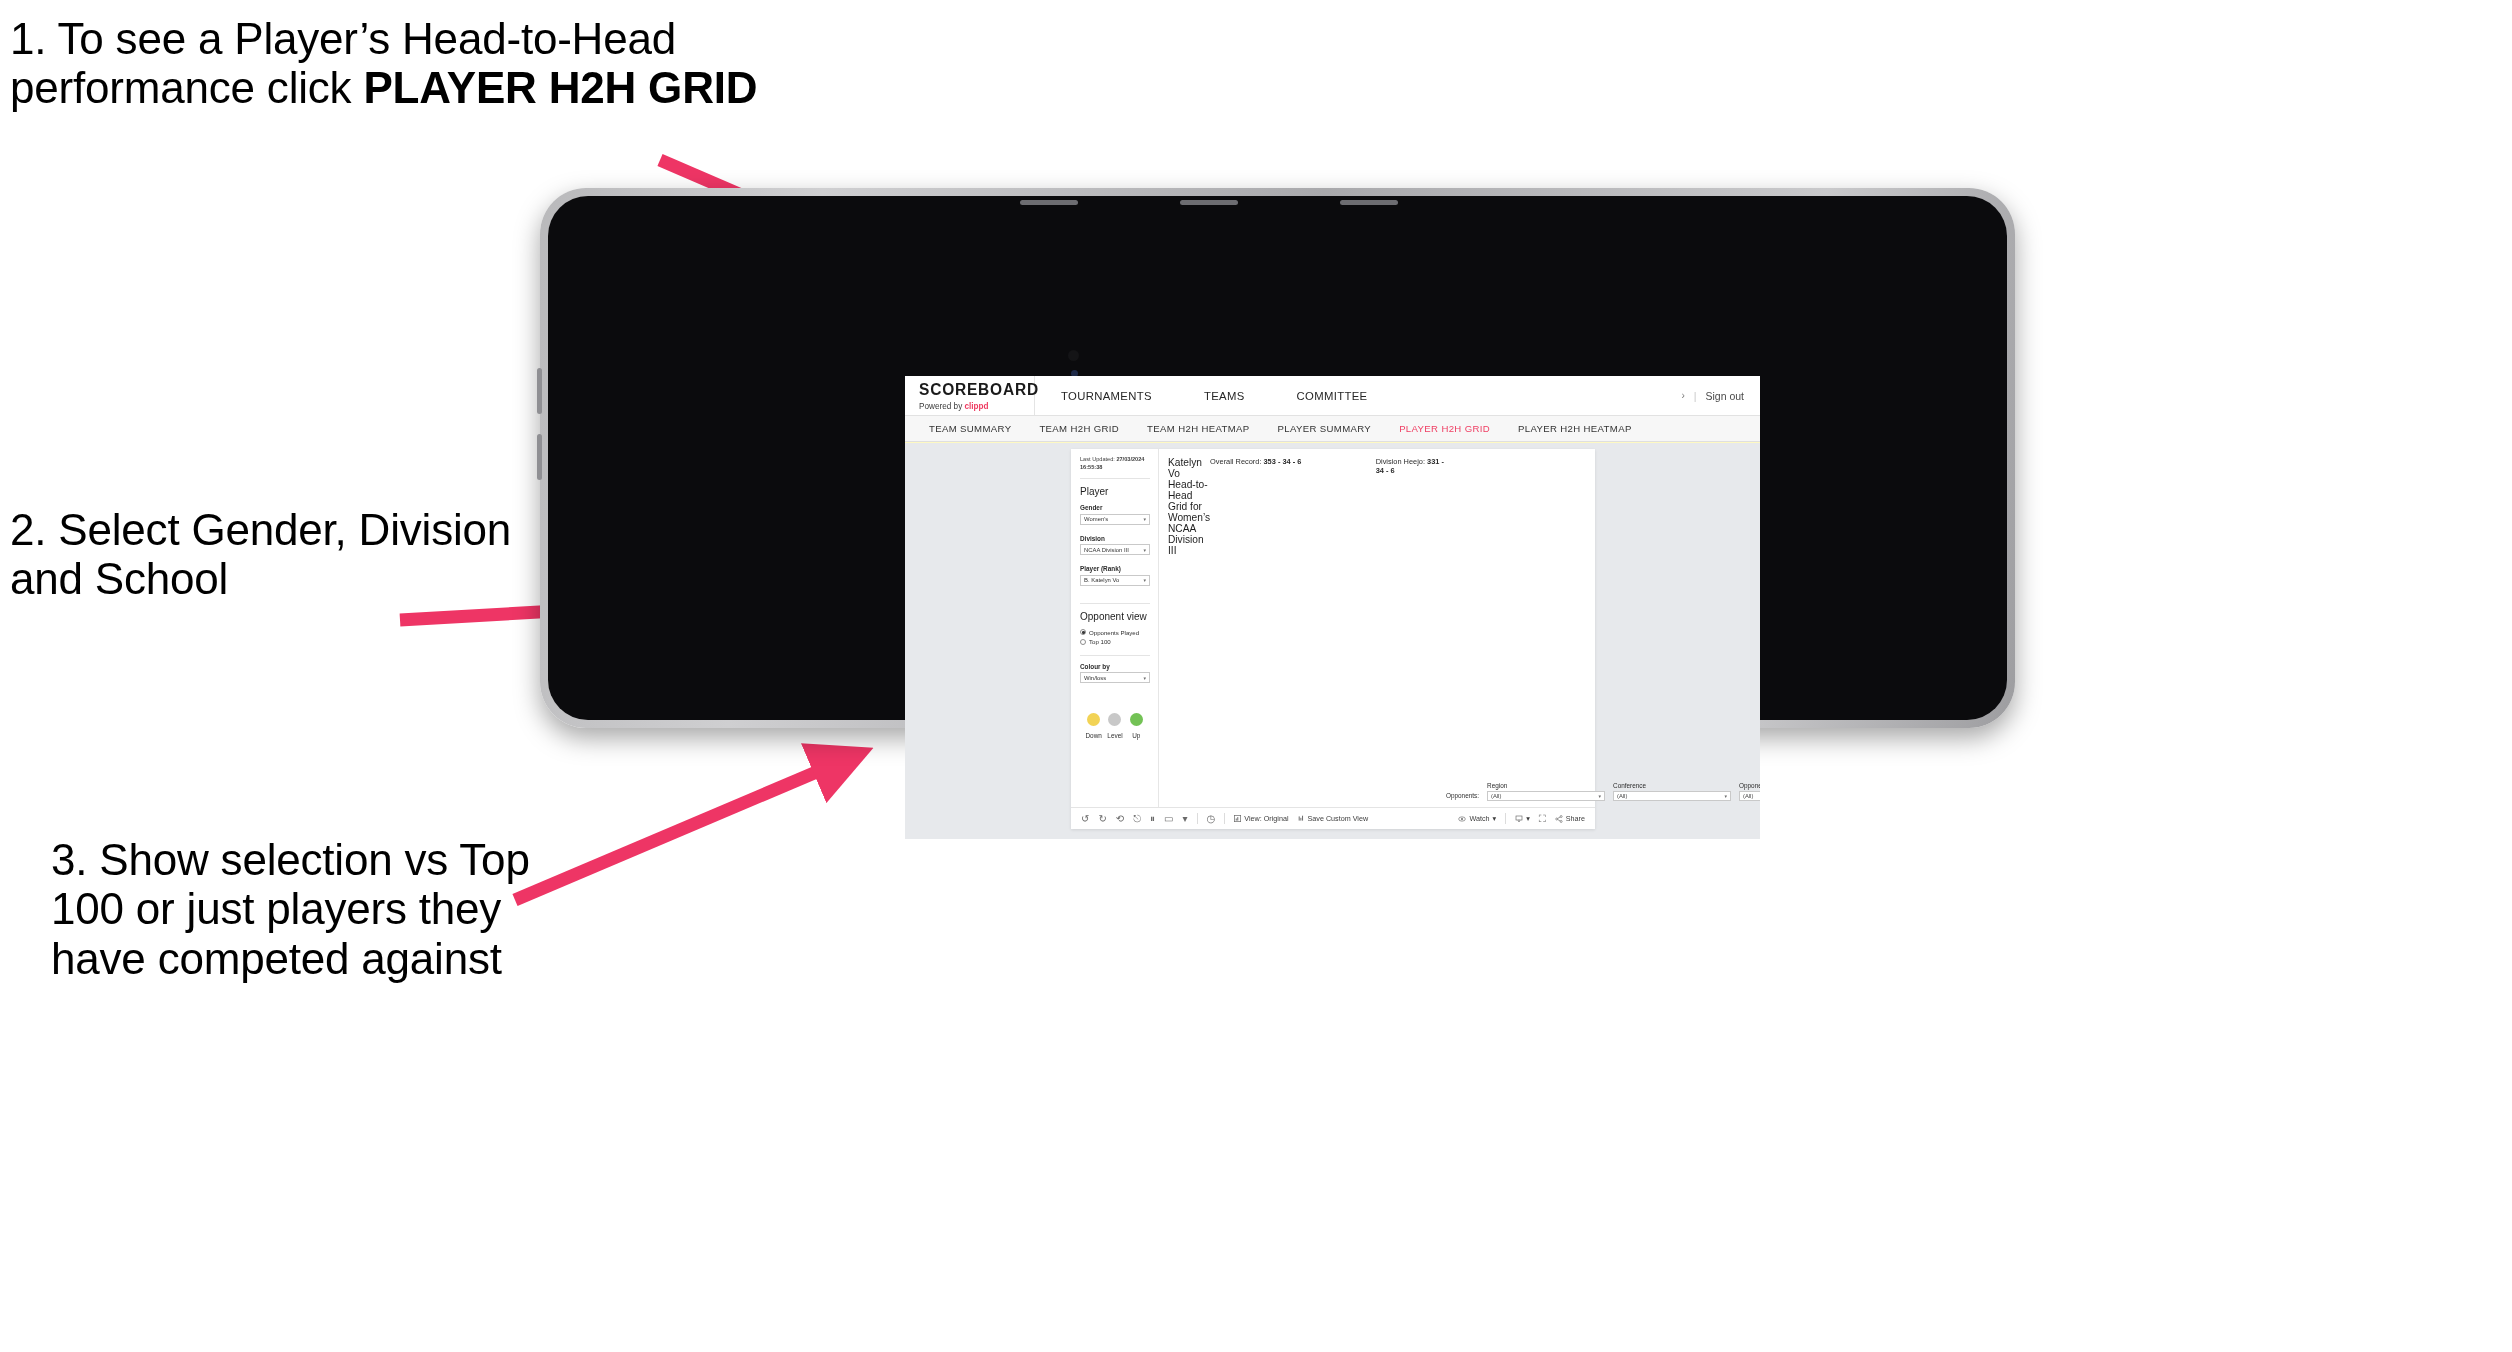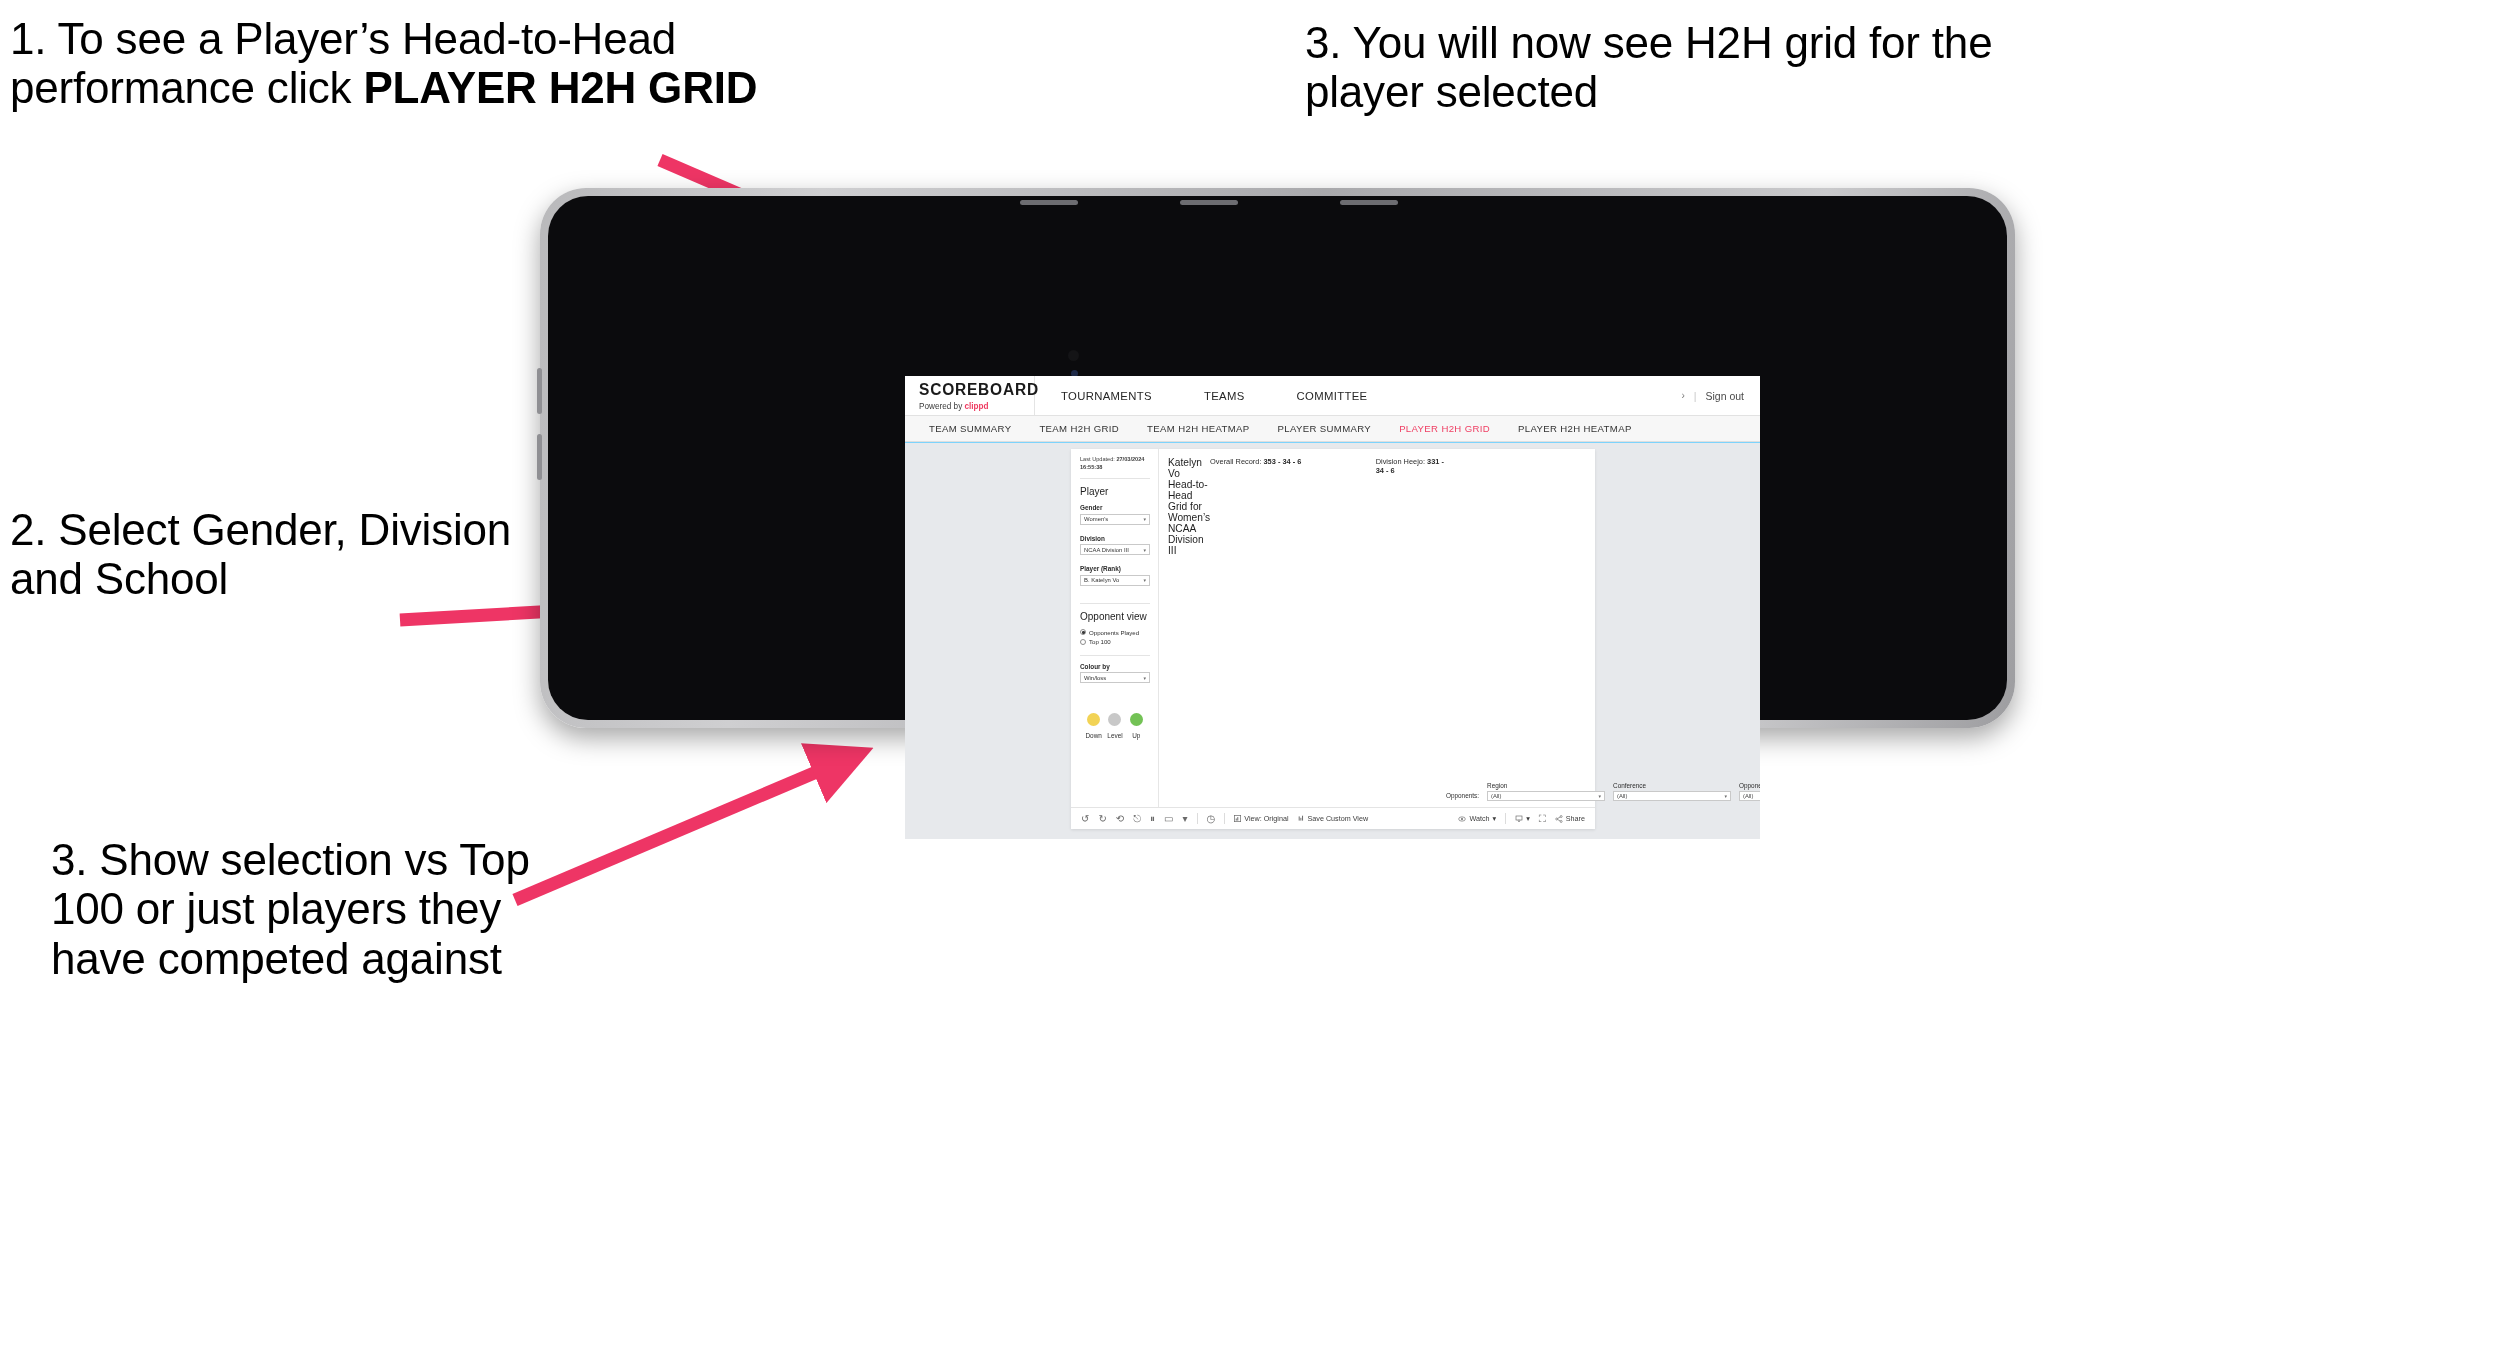--- a/index.html
+++ b/index.html
@@ -63,21 +63,21 @@
   #btn-vol-b { left: -3px; top: 246px; width: 5px; height: 46px; }
   .cam-dot { position: absolute; border-radius: 50%; background:#141416; }
   #cam-1 { left: 528px; top: 162px; width: 11px; height: 11px; }
   #cam-2 { left: 526px; top: 196px; width: 15px; height: 15px; }
   #cam-3 { left: 526px; top: 238px; width: 15px; height: 15px; }
   #cam-sensor { left: 531px; top: 182px; width: 7px; height: 7px; background:#1e2a48; }
   .top-slot { position:absolute; top: 12px; width: 58px; height: 5px; background:#6d6d71; border-radius:3px; }
   #slot-1 { left: 480px; } #slot-2 { left: 640px; } #slot-3 { left: 800px; }
 
   
-  #app { position:absolute; left:0; top:0; width:855px; height:573px; background:#7dd3fc; }
+  #app { position:absolute; left:0; top:0; width:855px; height:573px; background:#fef9c3; }
 
   #app-header {
     height: 40px; background:#ffffff; display:flex; align-items:center;
     border-bottom:1px solid #e2e2e2;
   }
   #brand { width: 130px; padding-left: 14px; border-right:1px solid #e4e4e4; height:100%;
            display:flex; flex-direction:column; justify-content:center; }
   #brand-title { font-size: 15.5px; font-weight: 800; letter-spacing: 0.8px; color:#1a1a1a;
                  font-family:"Liberation Sans", sans-serif; transform: scaleY(1.12); transform-origin: left center;}
   #brand-sub { font-size: 8.2px; color:#3b3b3b; margin-top: 4px; }
@@ -192,21 +192,20 @@
 <body>
 
 <div id="stage">
 
   <div class="callout" id="callout-1"><span>1. To see a Player’s Head-to-Head performance click </span><b>PLAYER H2H GRID</b></div>
 
   <div class="callout" id="callout-2">2. Select Gender, Division and School</div>
 
   <div class="callout" id="callout-3">3. Show selection vs Top 100 or just players they have competed against</div>
 
-  <div class="callout" id="callout-4">3. You will now see H2H grid for the player selected</div>
 
   <svg class="arrow-svg" viewBox="0 0 2512 1352">
     <defs>
       <marker id="ah" markerWidth="5" markerHeight="5" refX="2.2" refY="2.5" orient="auto">
         <path d="M0,0 L5,2.5 L0,5 Z" fill="#ee3565"></path>
       </marker>
     </defs>
 
     <line x1="660" y1="160" x2="1105" y2="352" stroke="#ee3565" stroke-width="13" marker-end="url(#ah)"></line>
 

